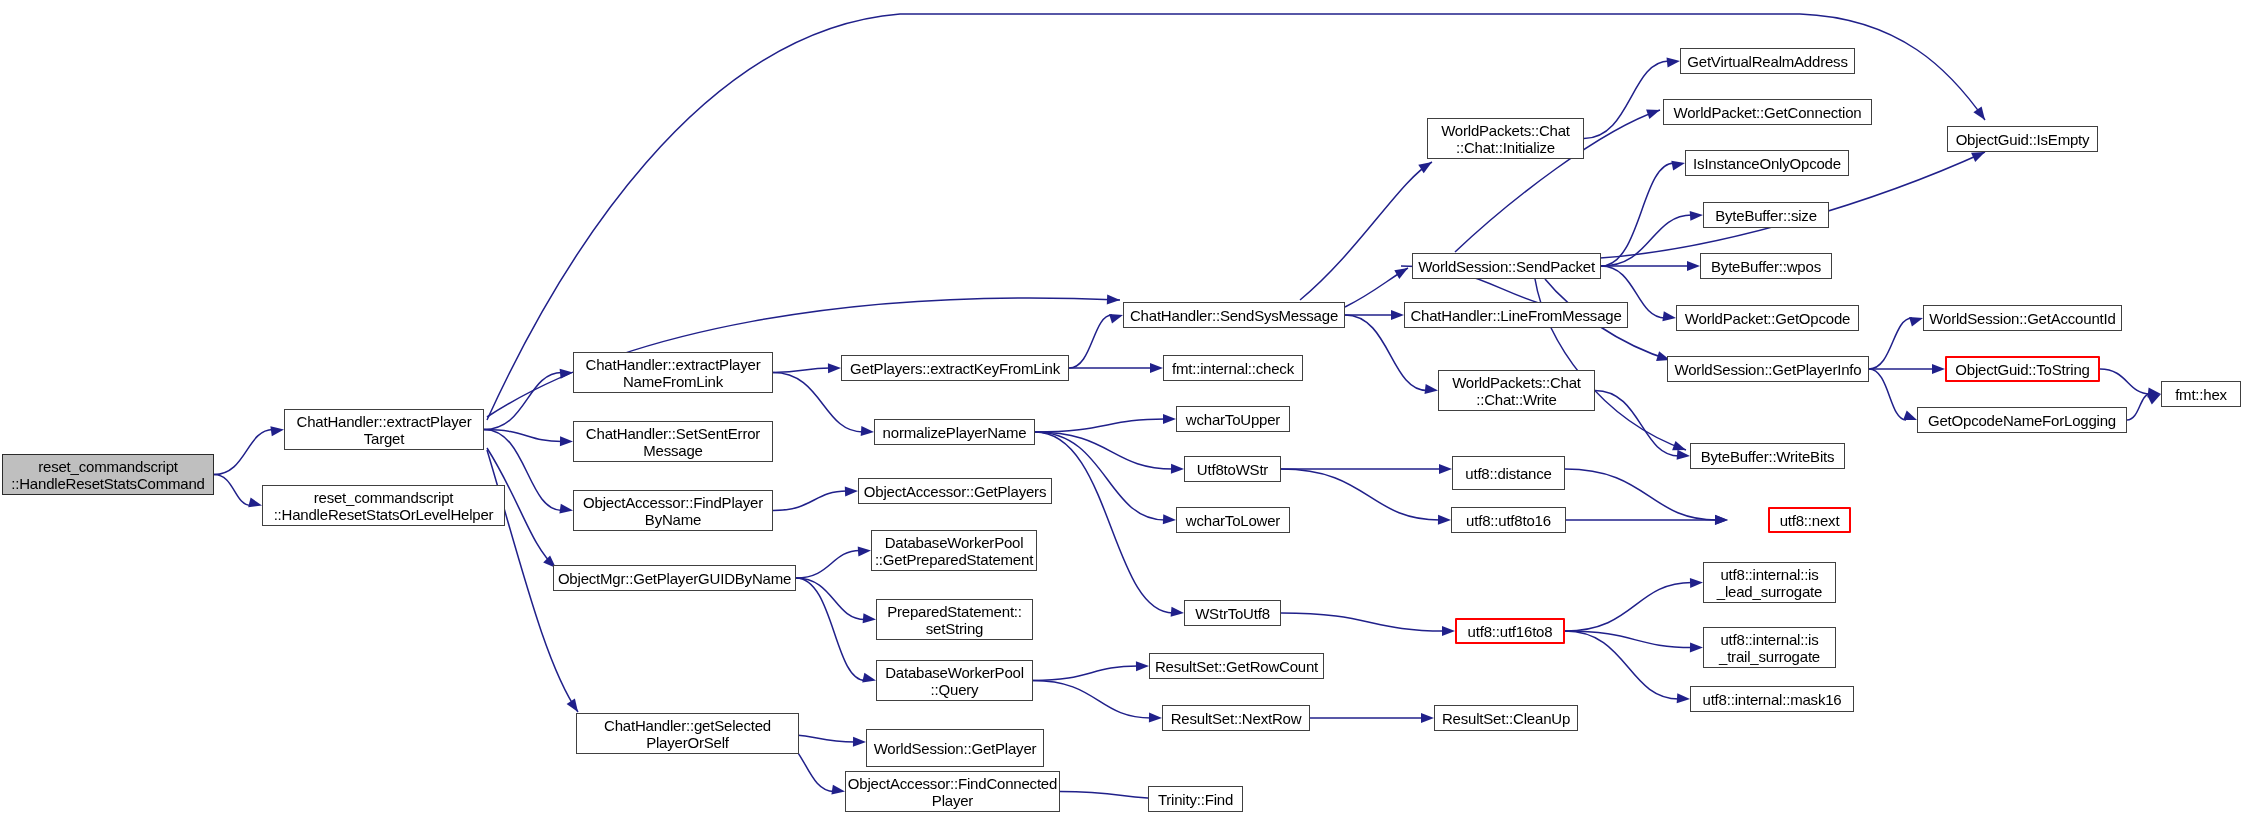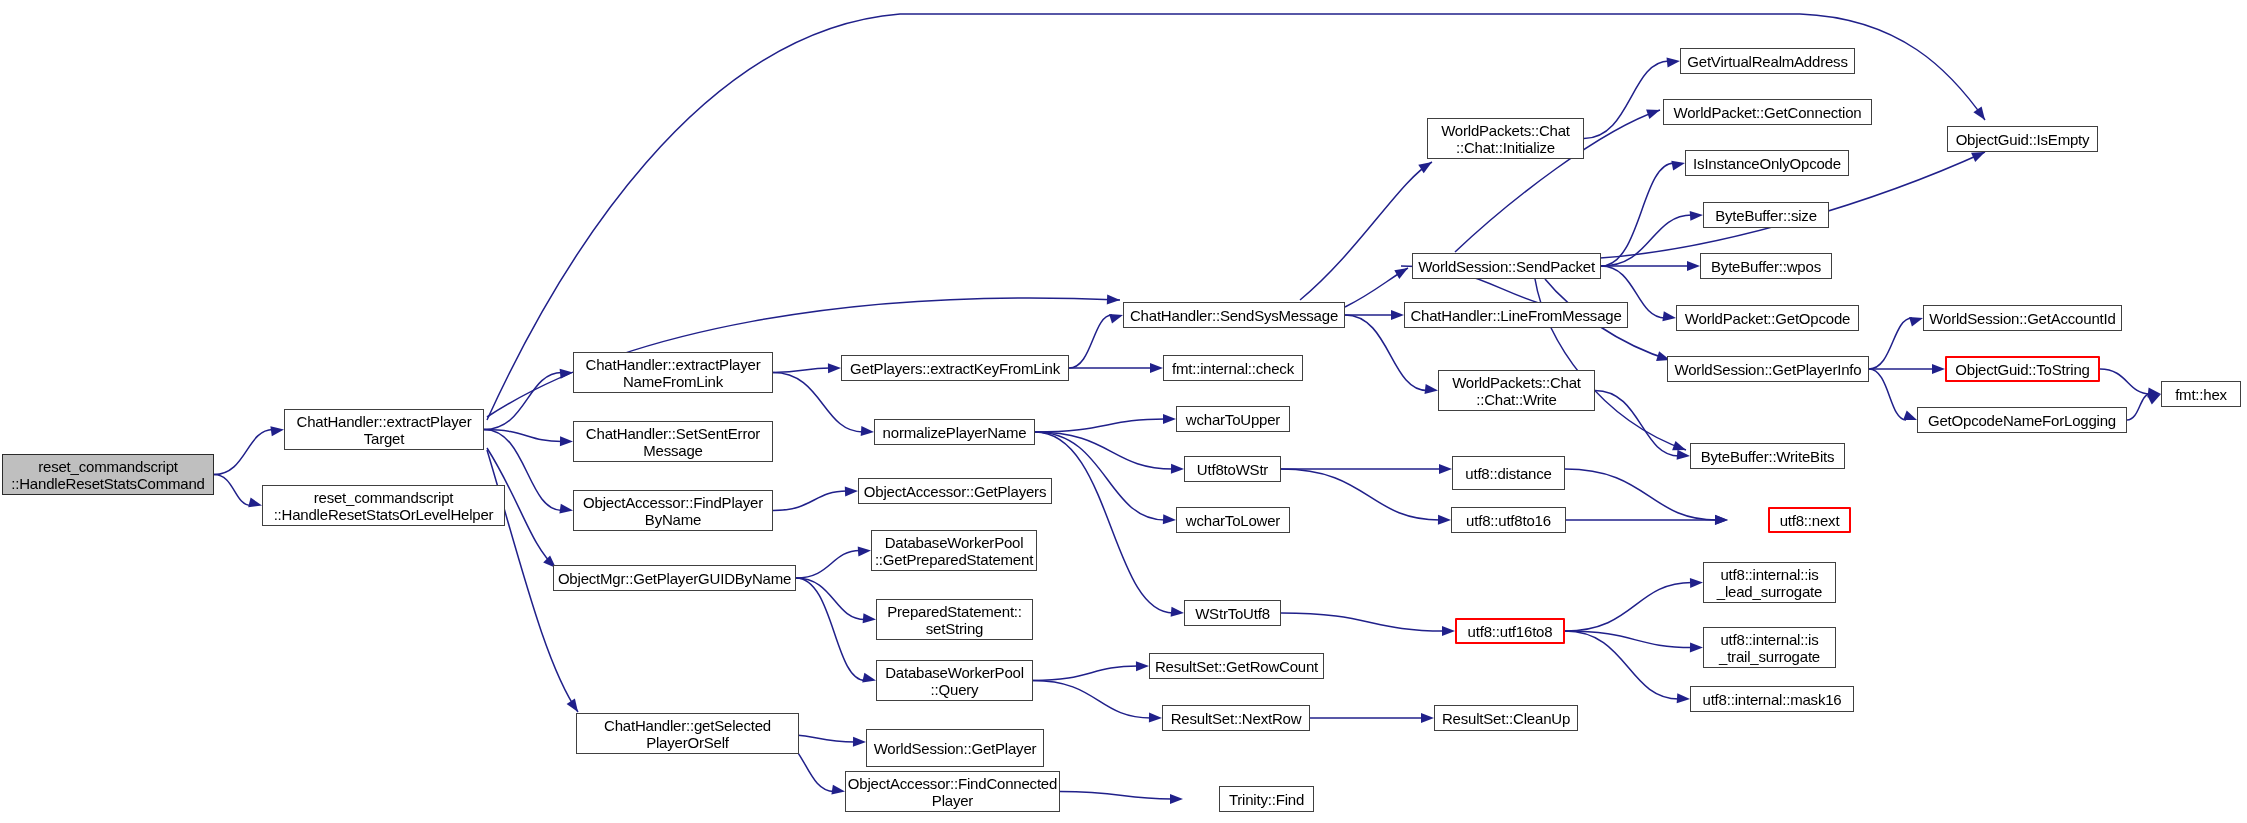--- a/index.html
+++ b/index.html
@@ -168,21 +168,21 @@
       <div class="node" style="left: 1184px; top: 600px; width: 97px; height: 26px;"><span>WStrToUtf8</span></div>
       <div class="node" style="left: 1404px; top: 302px; width: 224px; height: 26px;"><span>ChatHandler::LineFromMessage</span></div>
       <div class="node" style="left: 1438px; top: 370px; width: 157px; height: 41px;"><span>WorldPackets::Chat
 ::Chat::Write</span></div>
       <div class="node" style="left: 1452px; top: 456px; width: 113px; height: 34px;"><span>utf8::distance</span></div>
       <div class="node" style="left: 1451px; top: 507px; width: 115px; height: 26px;"><span>utf8::utf8to16</span></div>
       <div class="node hl" style="left: 1455px; top: 618px; width: 110px; height: 26px;"><span>utf8::utf16to8</span></div>
       <div class="node" style="left: 1149px; top: 653px; width: 175px; height: 26px;"><span>ResultSet::GetRowCount</span></div>
       <div class="node" style="left: 1162px; top: 705px; width: 148px; height: 26px;"><span>ResultSet::NextRow</span></div>
       <div class="node" style="left: 1434px; top: 705px; width: 144px; height: 26px;"><span>ResultSet::CleanUp</span></div>
-      <div class="node" style="left: 1219px; top: 786px; width: 95px; height: 26px;"><span>Trinity::Find</span></div>
+      <div class="node" style="left: 1148px; top: 786px; width: 95px; height: 26px;"><span>Trinity::Find</span></div>
       <div class="node" style="left: 1427px; top: 118px; width: 157px; height: 41px;"><span>WorldPackets::Chat
 ::Chat::Initialize</span></div>
       <div class="node" style="left: 1412px; top: 253px; width: 189px; height: 26px;"><span>WorldSession::SendPacket</span></div>
       <div class="node" style="left: 1680px; top: 48px; width: 175px; height: 26px;"><span>GetVirtualRealmAddress</span></div>
       <div class="node" style="left: 1663px; top: 99px; width: 209px; height: 26px;"><span>WorldPacket::GetConnection</span></div>
       <div class="node" style="left: 1685px; top: 150px; width: 164px; height: 26px;"><span>IsInstanceOnlyOpcode</span></div>
       <div class="node" style="left: 1703px; top: 202px; width: 126px; height: 26px;"><span>ByteBuffer::size</span></div>
       <div class="node" style="left: 1700px; top: 253px; width: 132px; height: 26px;"><span>ByteBuffer::wpos</span></div>
       <div class="node" style="left: 1676px; top: 305px; width: 183px; height: 26px;"><span>WorldPacket::GetOpcode</span></div>
       <div class="node" style="left: 1667px; top: 356px; width: 202px; height: 26px;"><span>WorldSession::GetPlayerInfo</span></div>

